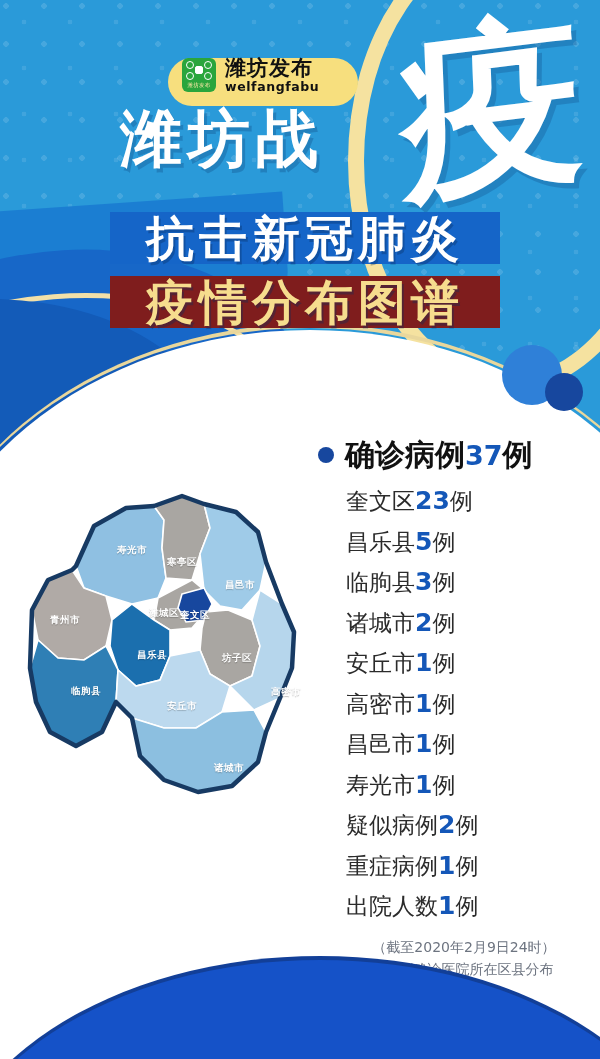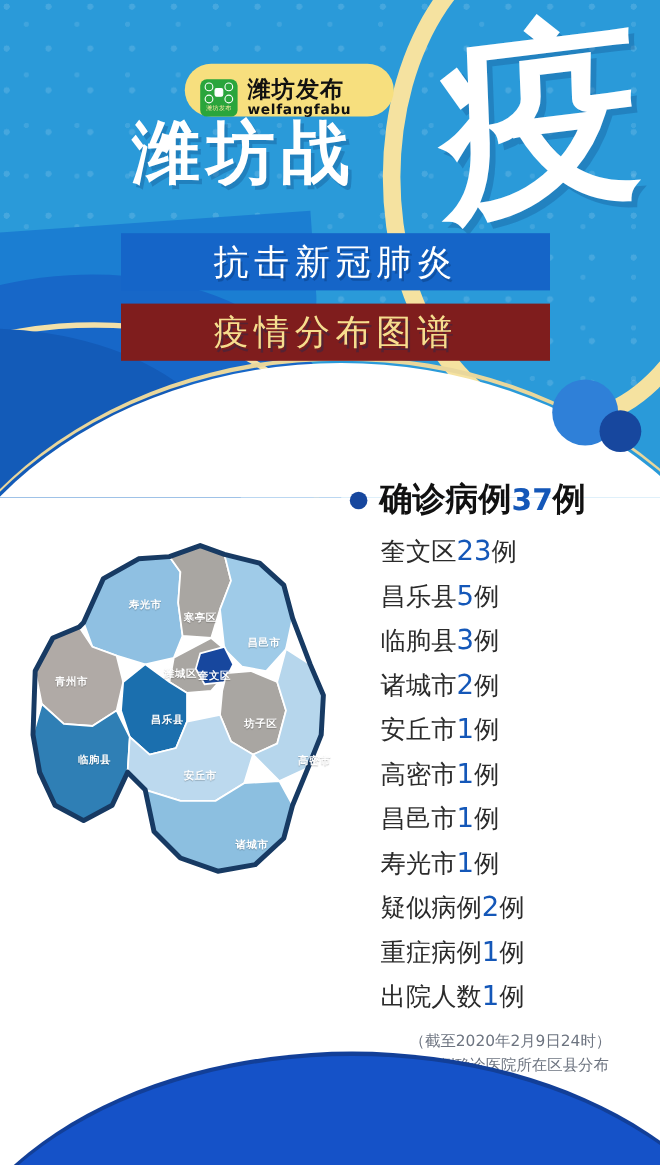--- a/index.html
+++ b/index.html
@@ -59,21 +59,21 @@
   .wave-edge{
     position:absolute;left:-96px;top:324px;width:812px;height:336px;
     border-radius:50% 50% 0 0 / 100% 100% 0 0;
     border-top:4px solid #e9d79c;background:transparent;
   }
 
   
   .logo-pill{
     position:absolute;left:168px;top:58px;width:190px;height:48px;
     background:#f7df7e;border-radius:24px;
-    display:flex;align-items:flex-end;gap:9px;padding:0 14px;
+    display:flex;align-items:flex-start;gap:9px;padding:0 14px;
     box-sizing:border-box;
   }
   .logo-mark{
     width:34px;height:34px;border-radius:6px;background:#2aa53c;
     position:relative;flex:0 0 auto;
   }
   .logo-mark .lm-dots{
     position:absolute;left:4px;top:3px;width:26px;height:19px;
   }
   .logo-mark .lm-dots i{
@@ -111,40 +111,40 @@
     text-shadow:5px 6px 0 rgba(10,60,120,.25);
   }
 
   .band{
     position:absolute;left:110px;width:390px;height:52px;
     background:#1565c8;display:flex;align-items:center;justify-content:center;
   }
   .band1{top:212px;}
   .band2{top:276px;background:#7f1d1d;}
   .band-txt{
-    font-size:32px;font-weight:400;letter-spacing:5px;line-height:1;white-space:nowrap;
+    font-size:48px;font-weight:700;letter-spacing:5px;line-height:1;white-space:nowrap;
   }
   .band1 .band-txt{color:#ffffff;text-shadow:2px 3px 0 rgba(8,45,95,.35);}
   .band2 .band-txt{color:#f6dd8e;text-shadow:2px 3px 0 rgba(8,45,95,.35);}
 
   
   .circ-a{position:absolute;left:502px;top:345px;width:60px;height:60px;border-radius:50%;background:#2f80d8;}
   .circ-b{position:absolute;left:545px;top:373px;width:38px;height:38px;border-radius:50%;background:#17479e;}
 
   
   .stats{position:absolute;left:318px;top:438px;width:270px;}
   .stat-head{display:flex;align-items:center;gap:11px;margin-bottom:10px;}
   .stat-bullet{width:16px;height:16px;border-radius:50%;background:#17479e;flex:0 0 auto;}
   .stat-head-txt{font-size:30px;font-weight:700;color:#111;white-space:nowrap;line-height:1.1;}
   .stat-head-txt .num{color:#1457b8;font-size:27px;font-weight:700;}
   .stat-list{list-style:none;margin:0;padding:0 0 0 28px;}
   .stat-list li{
     font-size:23px;color:#2b2b2b;line-height:1.62;white-space:nowrap;font-weight:500;
   }
-  .stat-list li .num{color:#1457b8;font-weight:400;font-size:25px;}
+  .stat-list li .num{color:#1457b8;font-weight:700;font-size:25px;}
   .notes{padding-left:12px;margin-top:9px;}
   .note{font-size:14px;color:#6d7480;line-height:1.6;white-space:nowrap;text-align:center;}
   .note.n1{padding-left:10px;}
 
   
   .map{position:absolute;left:14px;top:470px;width:296px;height:340px;}
   .map svg{display:block;width:296px;height:340px;}
   .mlabel{
     position:absolute;color:#ffffff;font-size:9.5px;font-weight:700;
     letter-spacing:.5px;white-space:nowrap;text-shadow:0 1px 1px rgba(0,0,0,.25);

